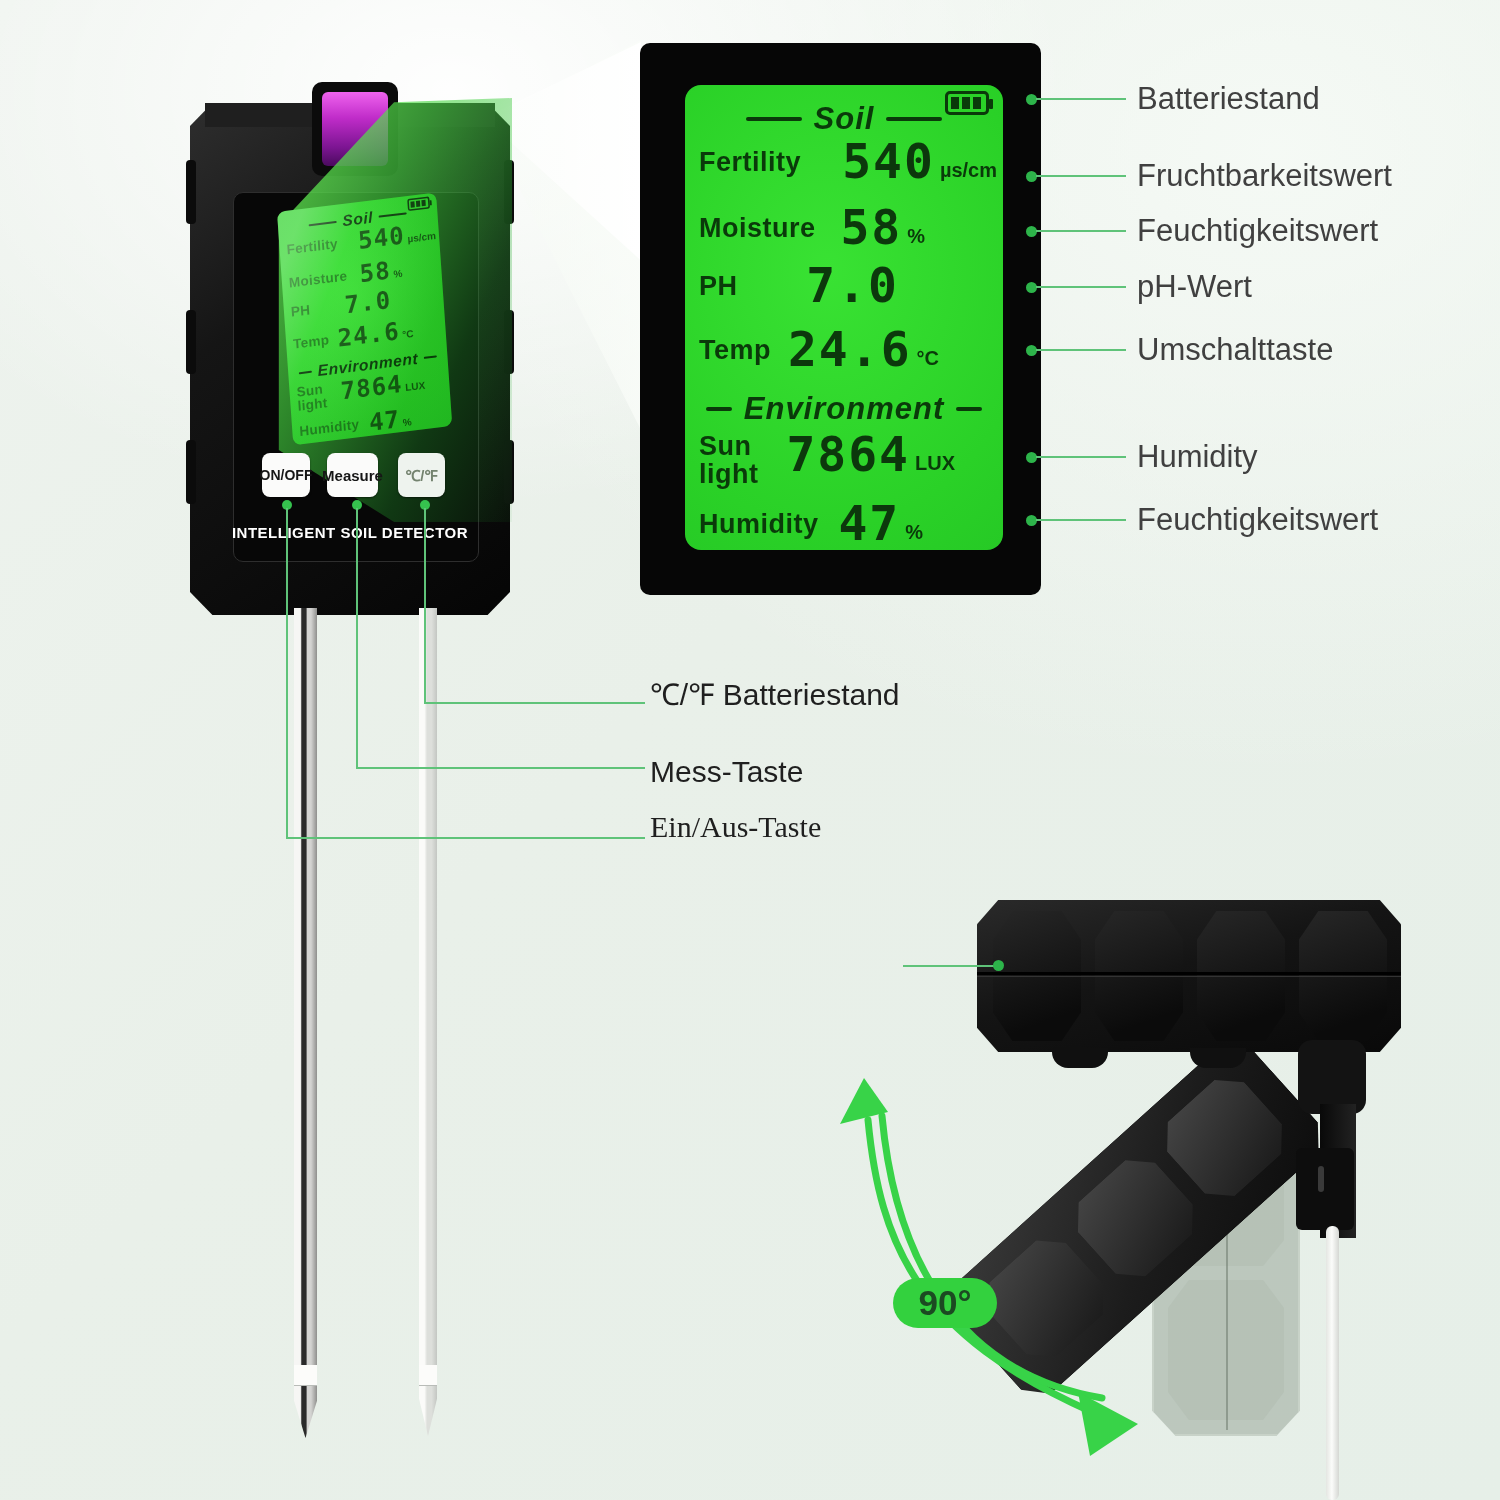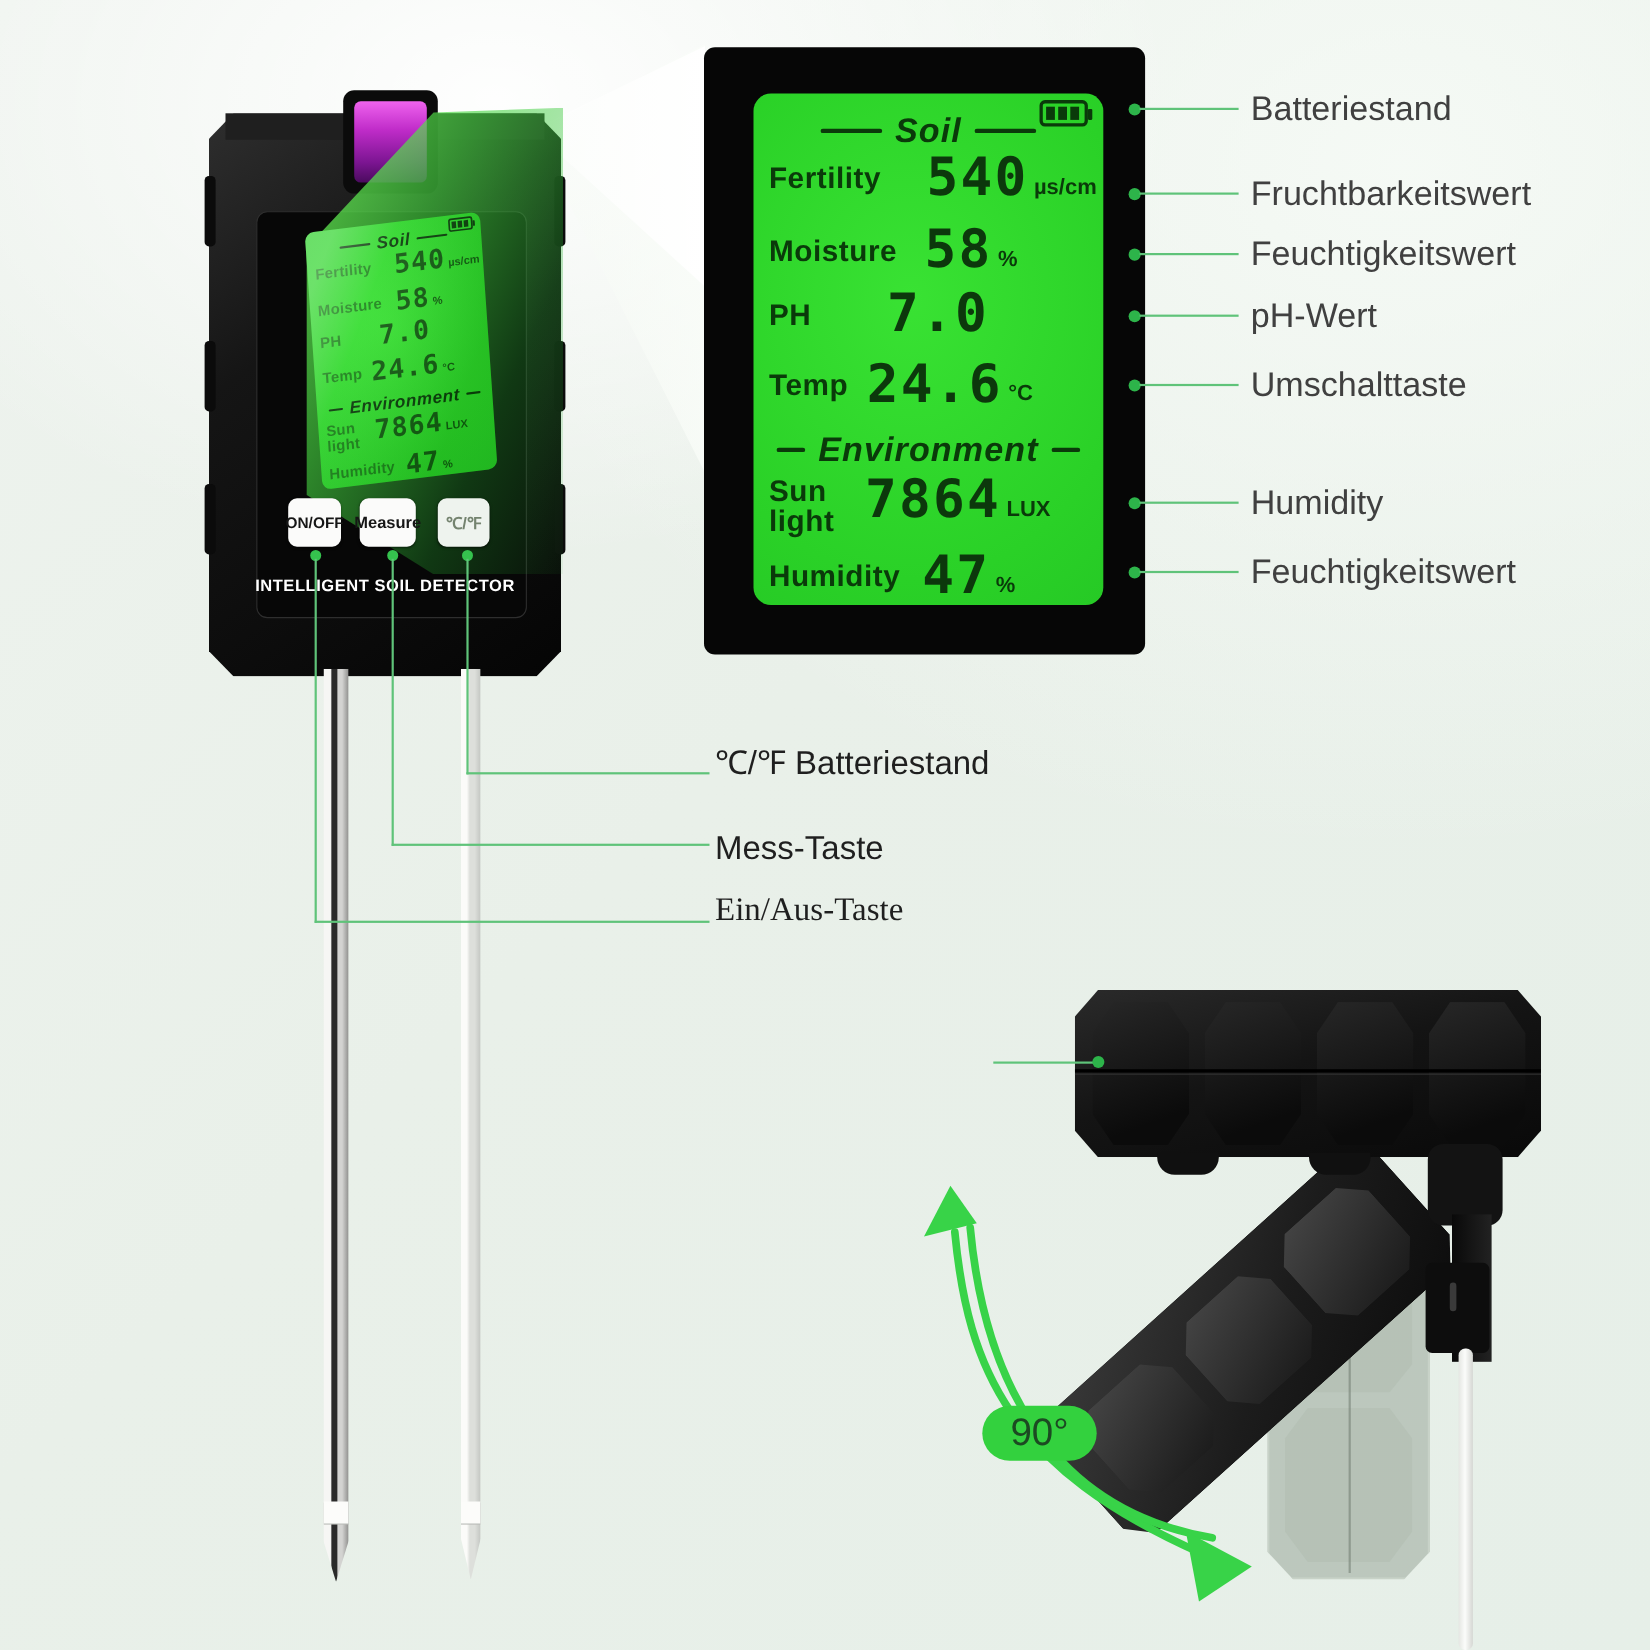--- a/index.html
+++ b/index.html
@@ -117,21 +117,21 @@
     background:rgba(176,188,176,.5);}
   .g-seam{position:absolute;left:50%;top:4px;bottom:4px;width:2px;background:rgba(110,122,110,.55);}
   .rot-arm{left:936px;top:1146px;width:400px;height:146px;transform:rotate(-42deg);
     background:linear-gradient(150deg,#3a3a3a 0%,#1c1c1c 55%,#0d0d0d 100%);}
   .a-tile{position:absolute;top:22px;width:104px;height:100px;
     clip-path:polygon(20% 0,80% 0,100% 22%,100% 78%,80% 100%,20% 100%,0 78%,0 22%);
     background:linear-gradient(160deg,#454545,#1a1a1a);}
   .arc-svg{left:830px;top:1060px;width:340px;height:420px;}
   .badge{left:893px;top:1278px;width:104px;height:50px;border-radius:25px;background:#33d13e;
     display:flex;align-items:center;justify-content:center;
-    font-size:35px;color:#1c4a22;font-weight:normal;}
+    font-size:35px;color:#1c4a22;font-weight:bold;}
   .rot-label{left:642px;top:946px;width:250px;text-align:right;font-size:31px;line-height:37px;color:#242424;}
 </style>
 </head>
 <body>
 
 <div class="abs beam-soft"></div>
 <div class="abs beam"></div>
 
 <div class="abs device-body"></div>
 <div class="abs device-top-strip"></div>

